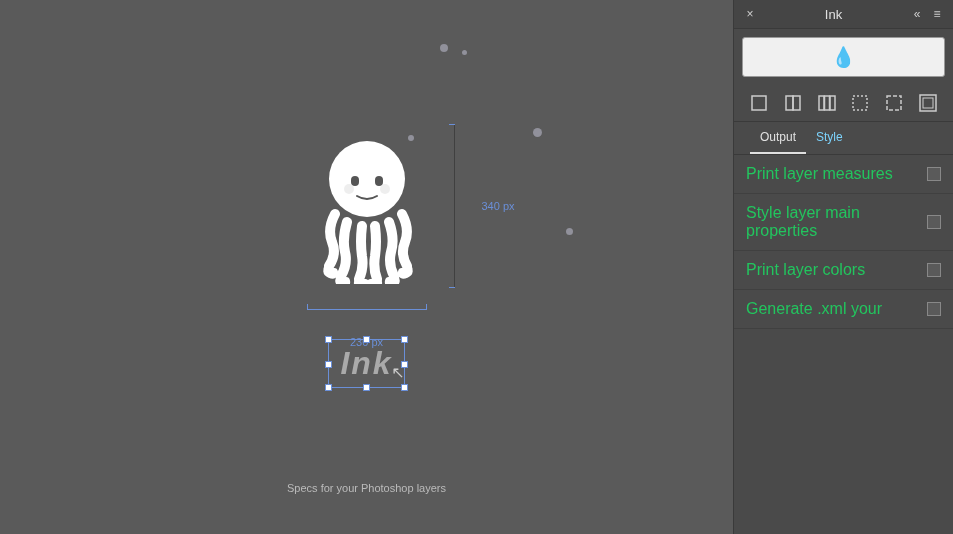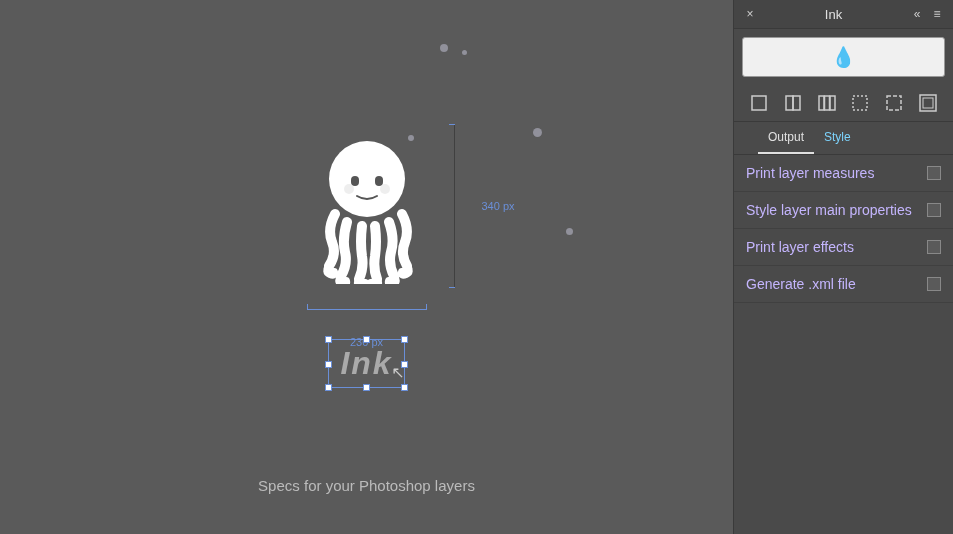--- a/index.html
+++ b/index.html
@@ -154,21 +154,21 @@
       font-size: 16px;
       color: #ccc;
     }
 
     .tagline {
       position: absolute;
       bottom: 40px;
       left: 50%;
       transform: translateX(-50%);
       color: #bbb;
-      font-size: 15px;
+      font-size: 11px;
       white-space: nowrap;
     }
 
     
     .panel {
       width: 220px;
       background: #4a4a4a;
       border-left: 1px solid #3a3a3a;
       display: flex;
       flex-direction: column;
@@ -252,21 +252,21 @@
       height: 18px;
       fill: none;
       stroke: #ccc;
       stroke-width: 1.5;
     }
 
     
     .tabs-row {
       display: flex;
       border-bottom: 1px solid #3a3a3a;
-      padding: 0 24px;
+      padding: 0 16px;
     }
 
     .tab {
       padding: 8px 10px;
       font-size: 12px;
       color: #7dd3fc;
       cursor: pointer;
       border-bottom: 2px solid transparent;
     }
 
@@ -283,22 +283,22 @@
 
     .option-row {
       display: flex;
       align-items: center;
       justify-content: space-between;
       padding: 10px 12px;
       border-bottom: 1px solid #404040;
     }
 
     .option-label {
-      font-size: 14px;
-      color: #c4b5fd;
+      font-size: 16px;
+      color: #22c55e;
       flex: 1;
     }
 
     .checkbox {
       width: 14px;
       height: 14px;
       border: 1px solid #888;
       background: #5a5a5a;
       display: flex;
       align-items: center;
@@ -451,21 +451,21 @@
   <div class="options-list">
     <div class="option-row">
       <span class="option-label">Print layer measures</span>
       <div class="checkbox"></div>
     </div>
     <div class="option-row">
       <span class="option-label">Style layer main properties</span>
       <div class="checkbox"></div>
     </div>
     <div class="option-row">
-      <span class="option-label">Print layer effects</span>
+      <span class="option-label">Print layer colors</span>
       <div class="checkbox"></div>
     </div>
     <div class="option-row">
-      <span class="option-label">Generate .xml file</span>
+      <span class="option-label">Generate .xml your</span>
       <div class="checkbox"></div>
     </div>
   </div>
 </div>
 
 </body></html>

